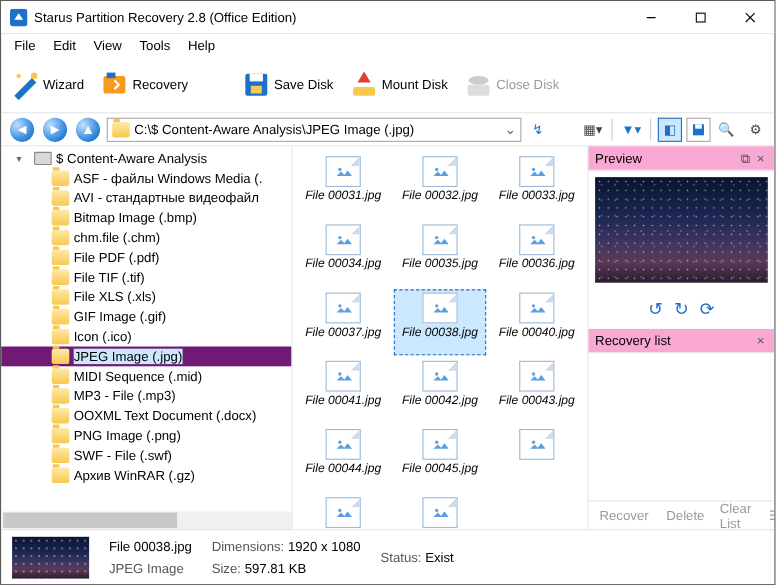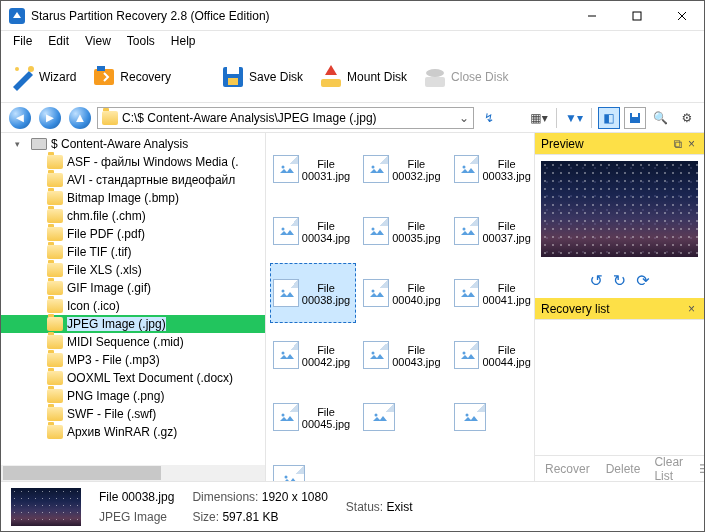--- a/index.html
+++ b/index.html
@@ -22,37 +22,37 @@
 .navicon { width:22px; height:22px; display:flex; align-items:center; justify-content:center; cursor:pointer; color:#444; }
 .navsep { width:1px; height:20px; background:#ccc; margin:0 2px; }
 .navsquare { width:22px; height:22px; border:1px solid #a8a8a8; display:flex; align-items:center; justify-content:center; cursor:pointer; color:#1e70c9; }
 .navsquare.sel { background:#cce8ff; border-color:#1e70c9; }
 .main { flex:1; display:flex; min-height:0; }
 .tree { width:265px; border-right:1px solid #e5e5e5; overflow-y:hidden; overflow-x:auto; position:relative; }
 .tree-inner { padding:2px 0 2px 0; }
 .trow { display:flex; align-items:center; height:18px; padding-left:30px; white-space:nowrap; cursor:pointer; gap:4px; }
 .trow.root { padding-left:14px; font-weight:400; }
 .trow .expander { width:12px; color:#666; font-size:9px; }
-.trow.selected { background:#22c55e; }
+.trow.selected { background:#701a75; }
 .trow.selected .lbl { background:#cce8ff; }
 .folder-icon { width:16px; height:14px; background:linear-gradient(#ffe9a8,#f7c94f); border-radius:2px; position:relative; flex-shrink:0; }
 .folder-icon::before { content:""; position:absolute; top:-3px; left:1px; width:6px; height:3px; background:#f7c94f; border-radius:1px 1px 0 0; }
 .drive-icon { width:16px; height:12px; background:#d8d8d8; border:1px solid #888; border-radius:1px; flex-shrink:0; }
 .tree .scroll-h { position:absolute; bottom:0; left:0; right:0; height:16px; background:#f0f0f0; display:flex; align-items:center; }
 .tree .scroll-h .thumb { width:60%; height:14px; background:#c8c8c8; margin-left:2px; }
 .files { flex:1; overflow:hidden; padding:6px 4px 0 4px; }
 .fgrid { display:grid; grid-template-columns:repeat(3, 1fr); gap:2px 4px; }
-.fitem { display:flex; flex-direction:row; align-items:center; height:60px; cursor:pointer; padding:2px; border:1px solid transparent; }
+.fitem { display:flex; flex-direction:column; align-items:center; height:60px; cursor:pointer; padding:2px; border:1px solid transparent;font-style:italic; }
 .fitem.sel { background:#cce8ff; border:1px dashed #1e70c9; }
 .fitem .thumb { width:32px; height:28px; background:#fff; border:1px solid #9ab8d8; display:flex; align-items:center; justify-content:center; position:relative; }
 .fitem .thumb::after { content:""; position:absolute; top:0; right:0; width:8px; height:8px; background:linear-gradient(135deg,transparent 50%,#cde 50%); }
 .fitem .thumb svg { width:16px; height:12px; }
 .fitem .fn { font-size:11px; margin-top:2px; text-align:center; }
 .sidepanel { width:170px; border-left:1px solid #e5e5e5; display:flex; flex-direction:column; }
-.sp-head { height:22px; display:flex; align-items:center; padding:0 6px; background:#fde047; border-bottom:1px solid #e5e5e5; font-size:11px; }
+.sp-head { height:22px; display:flex; align-items:center; padding:0 6px; background:#f9a8d4; border-bottom:1px solid #e5e5e5; font-size:11px; }
 .sp-head .spacer { flex:1; }
 .sp-head .x { cursor:pointer; color:#555; padding:0 3px; }
 .preview { padding:6px; }
 .preview-img { width:100%; height:96px; background:linear-gradient(180deg,#0a1530 0%,#1a2550 35%,#3a3560 60%,#5a3a55 80%,#2a1a30 100%); position:relative; overflow:hidden; }
 .preview-img::after { content:""; position:absolute; inset:0; background-image:radial-gradient(circle,#fff 0.5px,transparent 1px),radial-gradient(circle,#ccf 0.4px,transparent 0.8px); background-size:8px 8px,12px 14px; opacity:0.6; }
 .rot-row { display:flex; justify-content:center; gap:10px; padding:8px 0; color:#1e70c9; }
 .rot-row span { cursor:pointer; font-size:16px; }
 .rec-list { flex:1; }
 .rec-actions { height:26px; display:flex; align-items:center; padding:0 4px; gap:2px; border-top:1px solid #e5e5e5; color:#9a9a9a; font-size:11px; }
 .rec-actions .ra { padding:0 6px; cursor:default; }
@@ -318,20 +318,30 @@
           <div class="fn">File 00035.jpg</div>
         </div>
         <div class="fitem">
           <div class="thumb">
             <svg viewBox="0 0 16 12">
               <rect width="16" height="12" fill="#fff"></rect>
               <circle cx="5" cy="4" r="1.5" fill="#5aa0e0"></circle>
               <path d="M2 10 L6 6 L9 9 L12 5 L16 10 Z" fill="#5aa0e0"></path>
             </svg>
           </div>
+          <div class="fn">File 00036.jpg</div>
+        </div>
+        <div class="fitem">
+          <div class="thumb">
+            <svg viewBox="0 0 16 12">
+              <rect width="16" height="12" fill="#fff"></rect>
+              <circle cx="5" cy="4" r="1.5" fill="#5aa0e0"></circle>
+              <path d="M2 10 L6 6 L9 9 L12 5 L16 10 Z" fill="#5aa0e0"></path>
+            </svg>
+          </div>
           <div class="fn">File 00037.jpg</div>
         </div>
         <div class="fitem sel">
           <div class="thumb">
             <svg viewBox="0 0 16 12">
               <rect width="16" height="12" fill="#fff"></rect>
               <circle cx="5" cy="4" r="1.5" fill="#5aa0e0"></circle>
               <path d="M2 10 L6 6 L9 9 L12 5 L16 10 Z" fill="#5aa0e0"></path>
             </svg>
           </div>

